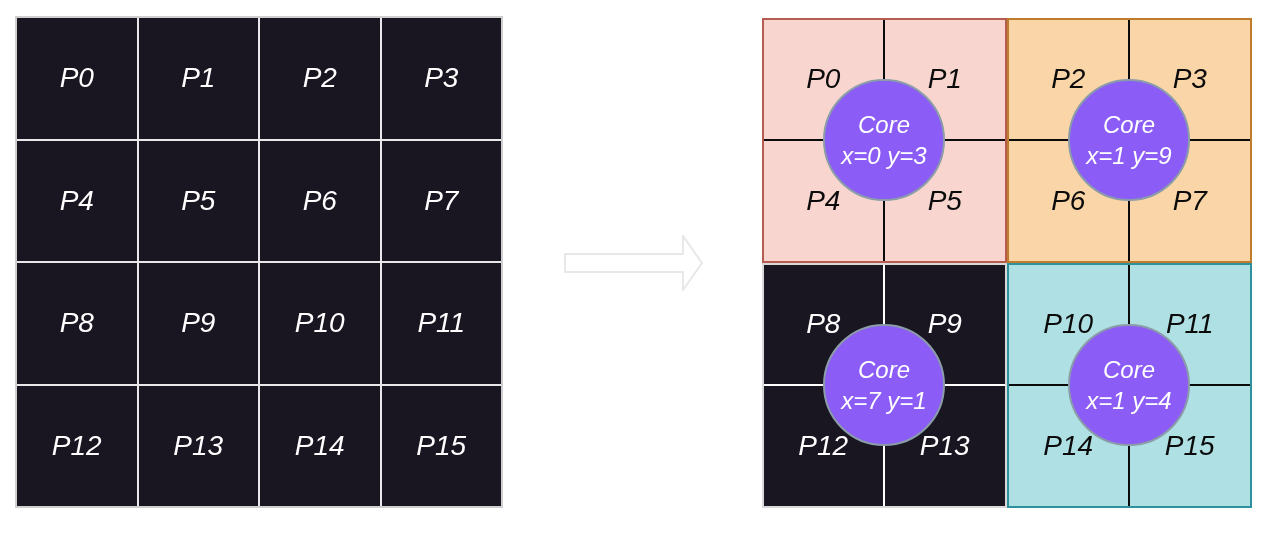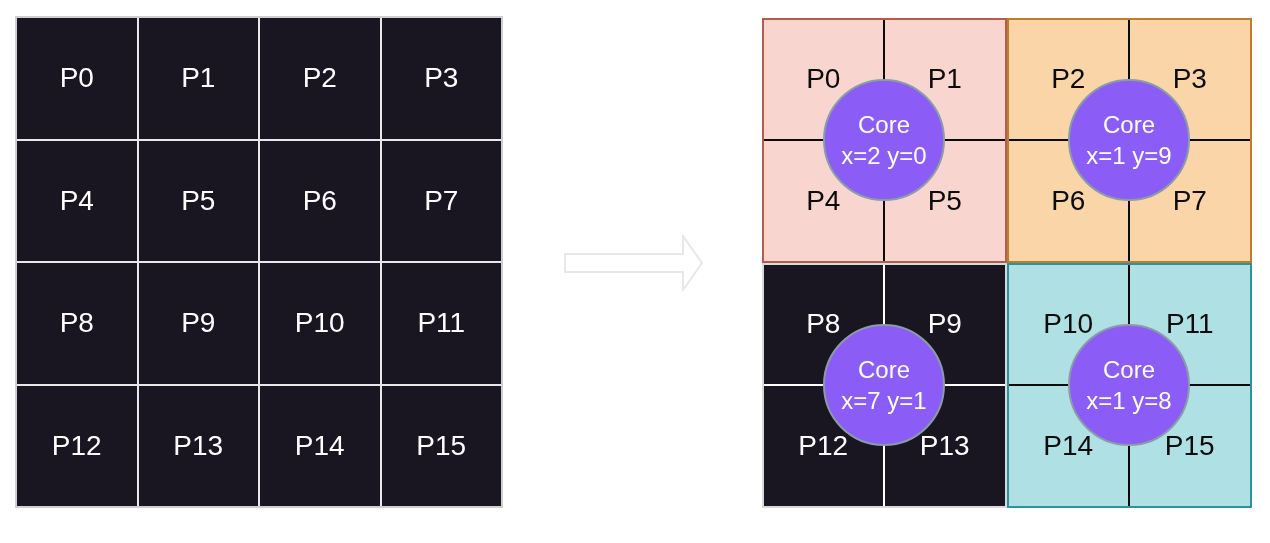--- a/index.html
+++ b/index.html
@@ -2,20 +2,21 @@
 <html><head>
 <meta charset="utf-8">
 <style>
   html,body{margin:0;padding:0;background:#ffffff;}
   .canvas{
     position:relative;
     width:1270px;height:543px;
     background:#ffffff;
     font-family:"Liberation Sans", sans-serif;
     overflow:hidden;
+    font-style:italic;
   }
 
   
   .pgrid{
     position:absolute;left:15px;top:16px;
     width:488px;height:492px;
     box-sizing:border-box;
     border:2px solid #cfcfcf;
     background:#e8e8ea;
     display:grid;
@@ -141,29 +142,29 @@
 
     <div class="quad q-x1y1">
       <div class="cell">P10</div>
       <div class="cell">P11</div>
       <div class="cell">P14</div>
       <div class="cell">P15</div>
     </div>
 
     <div class="core core-0">
       <div>Core</div>
-      <div>x=2 y=0</div>
+      <div>x=0 y=3</div>
     </div>
     <div class="core core-1">
       <div>Core</div>
       <div>x=1 y=9</div>
     </div>
     <div class="core core-2">
       <div>Core</div>
       <div>x=7 y=1</div>
     </div>
     <div class="core core-3">
       <div>Core</div>
-      <div>x=1 y=8</div>
+      <div>x=1 y=4</div>
     </div>
 
   </div>
 </div>
 
 </body></html>

